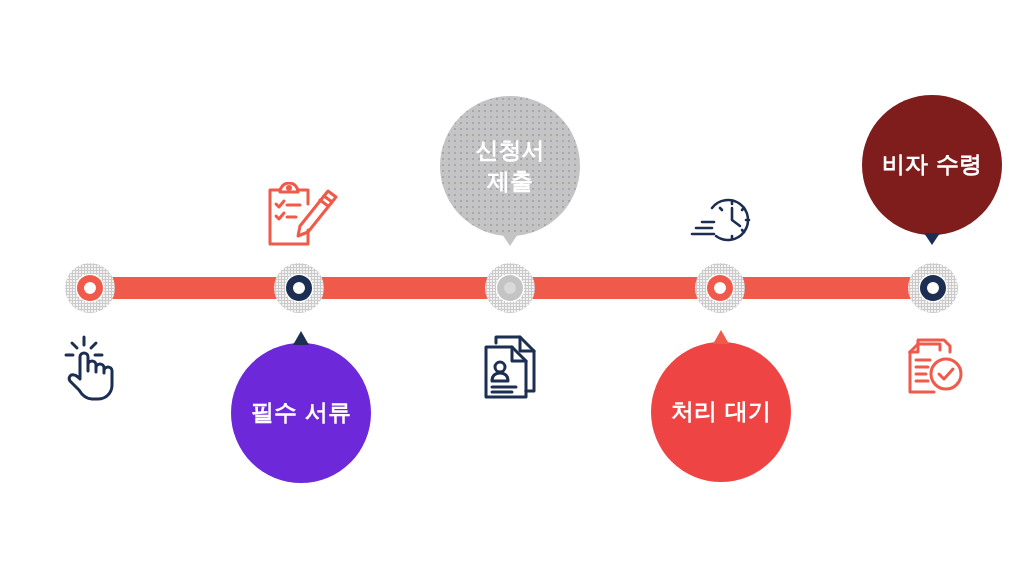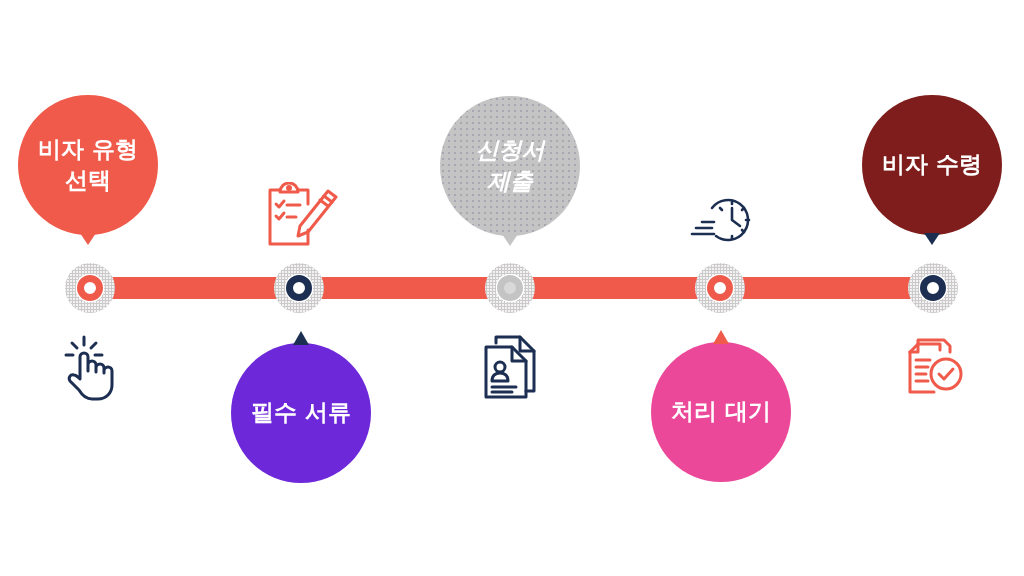--- a/index.html
+++ b/index.html
@@ -37,35 +37,30 @@
   <div class="node" style="left:510px; top:288px;">
     <div class="ring" style="border-color:#C4C4C4; background:#d9d9d9;"></div>
   </div>
   <div class="node" style="left:720px; top:288px;">
     <div class="ring" style="border-color:#F05A4A;"></div>
   </div>
   <div class="node" style="left:933px; top:288px;">
     <div class="ring" style="border-color:#1C2F52;"></div>
   </div>
 
-  <div class="bubble up" style="left:88px; top:165px; background-color:#F05A4A;">
-    <span>비자 유형
-선택</span>
-    <i class="ptr" style="border-top-color:#F05A4A;"></i>
-  </div>
   <div class="bubble down" style="left:301px; top:413px; background-color:#6d28d9;">
     <span>필수 서류</span>
     <i class="ptr" style="border-bottom-color:#1C2F52;"></i>
   </div>
-  <div class="bubble up gray" style="left:510px; top:166px; background-color:#C4C4C4;font-style:italic;">
+  <div class="bubble up gray" style="left:510px; top:166px; background-color:#C4C4C4;">
     <span>신청서
 제출</span>
     <i class="ptr" style="border-top-color:#C4C4C4;"></i>
   </div>
-  <div class="bubble down" style="left:721px; top:412px; background-color:#ec4899;">
+  <div class="bubble down" style="left:721px; top:412px; background-color:#ef4444;">
     <span>처리 대기</span>
     <i class="ptr" style="border-bottom-color:#F05A4A;"></i>
   </div>
   <div class="bubble up" style="left:932px; top:165px; background-color:#7f1d1d;">
     <span>비자 수령</span>
     <i class="ptr" style="border-top-color:#1C2F52;"></i>
   </div>
 
   <div class="icon" style="left:64px; top:335px;">
     <svg width="52" height="66" viewBox="0 0 52 66" fill="none" stroke="#1C2F52" stroke-width="3" stroke-linecap="round" stroke-linejoin="round">

